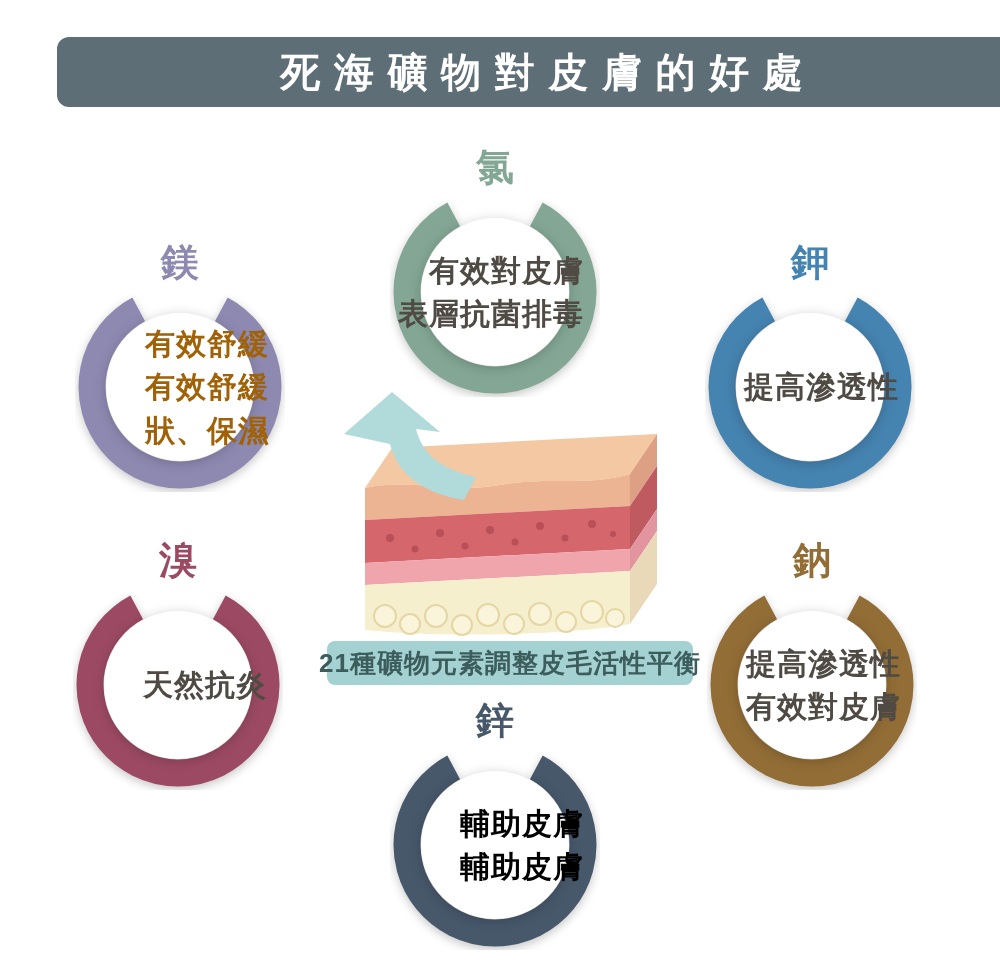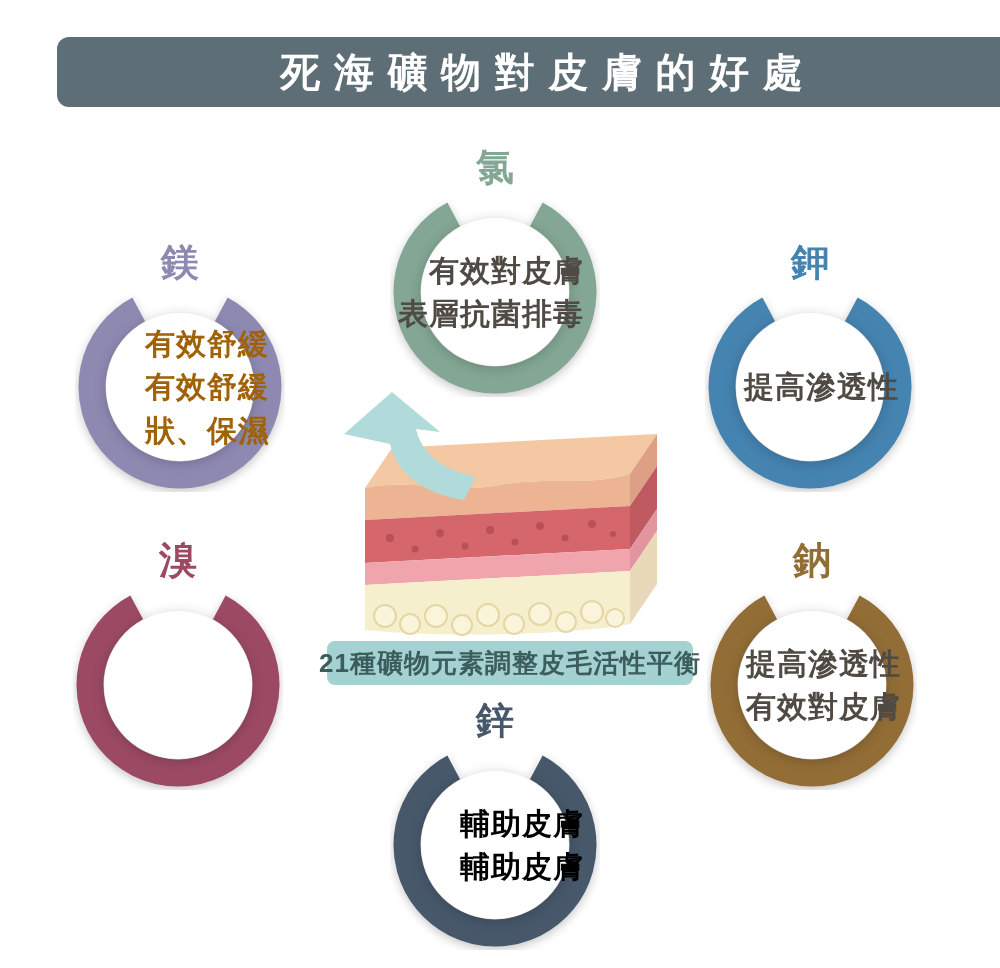--- a/index.html
+++ b/index.html
@@ -140,20 +140,25 @@
       <div></div>
     </div>
   </div>
 
   <div class="mineral" style="left:73px; top:538px;">
     <div class="symbol" style="color: rgb(156, 74, 99);">溴</div>
     <svg class="ring" width="210" height="210" viewBox="0 0 210 210">
       <path class="arc" d="M146.3,27.3 A88,88 0 1 1 63.7,27.3" style="stroke: rgb(156, 74, 99);"></path>
       <circle class="inner" cx="105" cy="105" r="74" fill="#ffffff"></circle>
     </svg>
+    <div class="mineral-text" style="color: rgb(79, 74, 67);">
+      <div>天然抗炎</div>
+      <div></div>
+      <div></div>
+    </div>
   </div>
 
   <div class="mineral" style="left:707px; top:538px;">
     <div class="symbol" style="color: rgb(146, 109, 54);">鈉</div>
     <svg class="ring" width="210" height="210" viewBox="0 0 210 210">
       <path class="arc" d="M146.3,27.3 A88,88 0 1 1 63.7,27.3" style="stroke: rgb(146, 109, 54);"></path>
       <circle class="inner" cx="105" cy="105" r="74" fill="#ffffff"></circle>
     </svg>
     <div class="mineral-text" style="color: rgb(79, 74, 67);">
       <div>提高滲透性</div>

